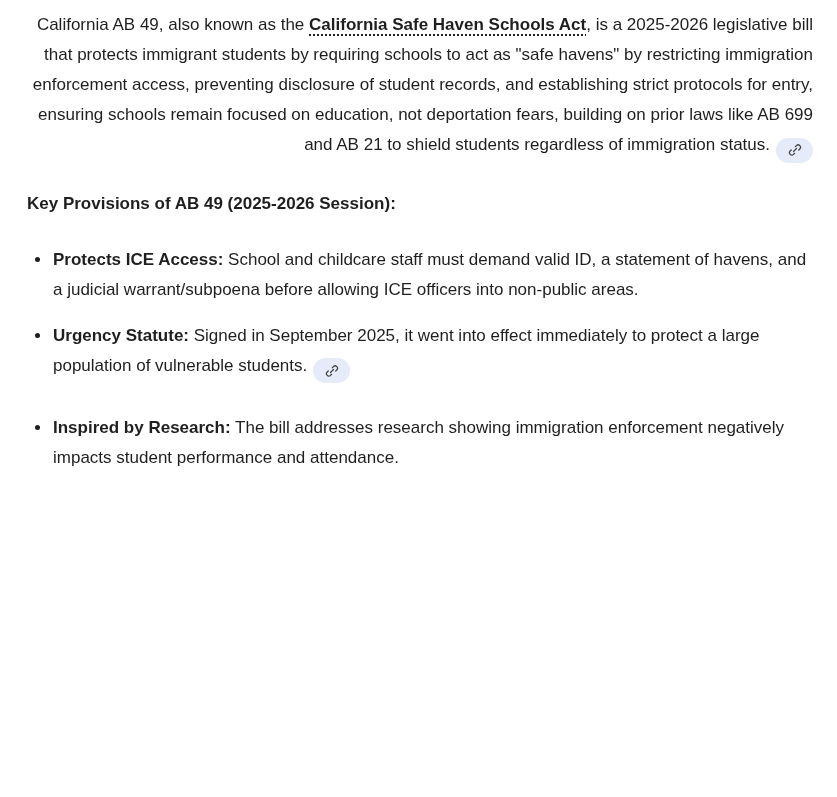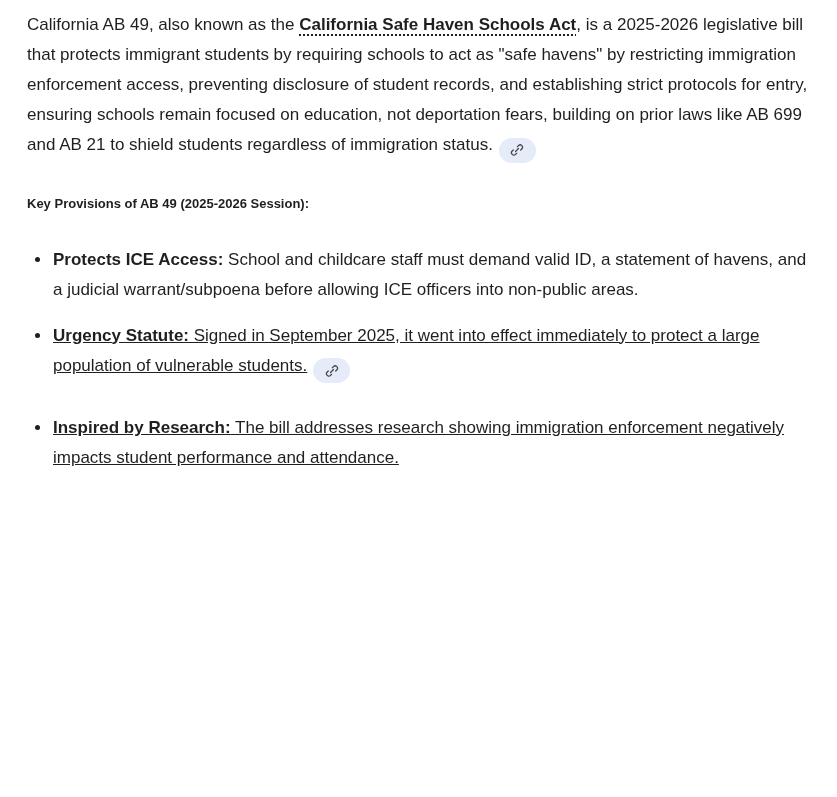--- a/index.html
+++ b/index.html
@@ -10,45 +10,45 @@
     overflow: hidden;
     background: #ffffff;
     color: #1f1f1f;
     font-family: "Liberation Sans", "DejaVu Sans", sans-serif;
     font-size: 17px;
     line-height: 30px;
     padding: 10px 24px 0 27px;
     -webkit-font-smoothing: antialiased;
   }
   .content { max-width: 788px; }
-  .intro { margin: 0 0 30px 0; }
+  .intro { margin: 0 0 30px 0; text-align: right; }
   .term-link {
     font-weight: 700;
     color: inherit;
     text-decoration: underline dotted 1.5px #1f1f1f;
     text-underline-offset: 4px;
     cursor: pointer;
   }
   .sec-heading {
-    font-size: 13px;
+    font-size: 17px;
     font-weight: 700;
     line-height: 22px;
     margin: 0 0 30px 0;
   }
   ul.bullets {
     list-style: none;
     margin: 0 0 30px 0;
     padding: 0;
   }
   ul.bullets li {
     position: relative;
     padding-left: 26px;
     margin-bottom: 16px;
   }
-  ul.bullets li:last-child { margin-bottom: 0; text-decoration: underline; }
+  ul.bullets li:last-child { margin-bottom: 0; }
   .dot {
     position: absolute;
     left: 8px;
     top: 12px;
     width: 5px;
     height: 5px;
     border-radius: 50%;
     background: #1f1f1f;
   }
   .lead { font-weight: 700; }

